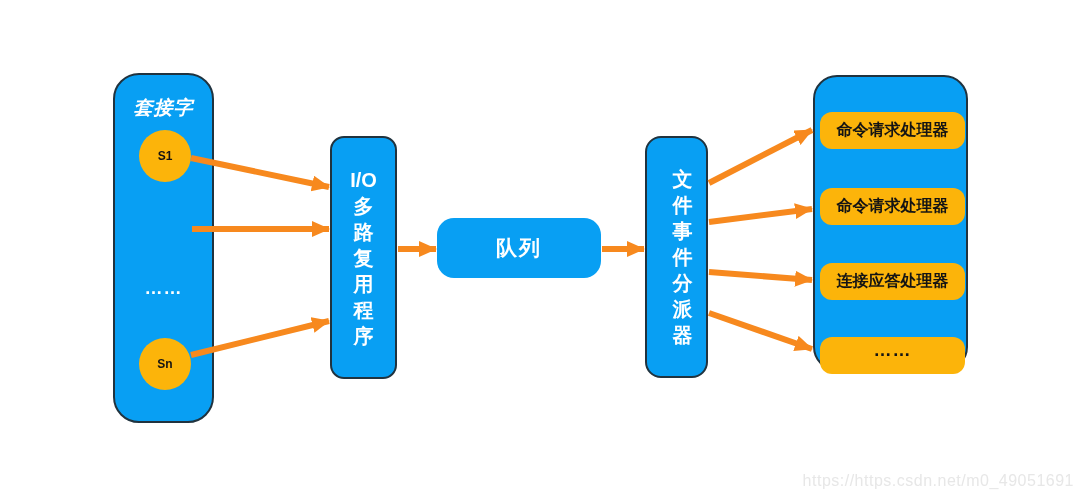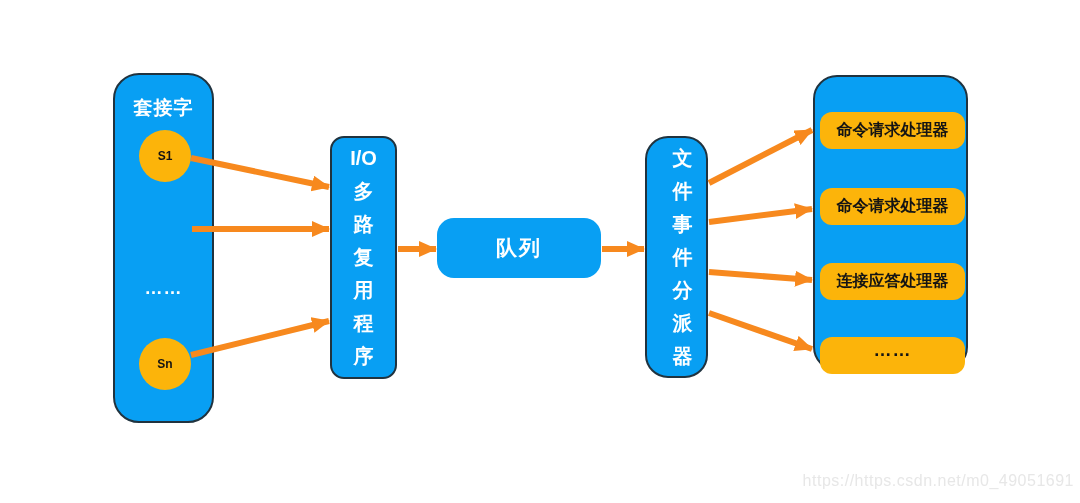--- a/index.html
+++ b/index.html
@@ -16,44 +16,44 @@
   
   .bluebox {
     position: absolute;
     background: var(--blue);
     border: 2px solid var(--edge);
   }
   .panel-sockets  { left: 113px; top: 73px;  width: 101px; height: 350px; border-radius: 26px; }
   .panel-handlers { left: 813px; top: 75px;  width: 155px; height: 296px; border-radius: 24px; }
   .box-mux        { left: 330px; top: 136px; width: 67px;  height: 243px; border-radius: 14px;
                     display: flex; align-items: center; justify-content: center; }
-  .box-dispatcher { left: 645px; top: 136px; width: 63px;  height: 242px; border-radius: 23px;
+  .box-dispatcher { left: 645px; top: 136px; width: 63px;  height: 242px; border-radius: 16px;
                     display: flex; align-items: center; justify-content: center; padding-left: 12px; }
   .box-queue {
     position: absolute; left: 437px; top: 218px; width: 164px; height: 60px;
     background: var(--blue); border-radius: 17px; border: none;
     display: flex; align-items: center; justify-content: center;
     color: var(--light); font-size: 21px; font-weight: 600; letter-spacing: 2px;
   }
 
   
   .vtext {
     width: 38px;
     word-break: break-all;
     text-align: center;
-    line-height: 33px;
+    line-height: 26px;
     color: var(--light);
     font-size: 20px;
     font-weight: 600;
   }
 
   .panel-title {
     position: absolute; left: 0; top: 20px; width: 100%;
     text-align: center; color: var(--light);
-    font-size: 19px; font-weight: 700; letter-spacing: 1px;
+    font-size: 19px; font-weight: 700; letter-spacing: 1px; font-style: italic;
   }
 
   .socket-circle {
     position: absolute; left: 24px; width: 52px; height: 52px;
     border-radius: 50%; background: var(--gold);
     display: flex; align-items: center; justify-content: center;
     color: var(--ink); font-size: 12px; font-weight: 700;
   }
   .circle-s1 { top: 55px; }
   .circle-s2 { top: 130px; }

